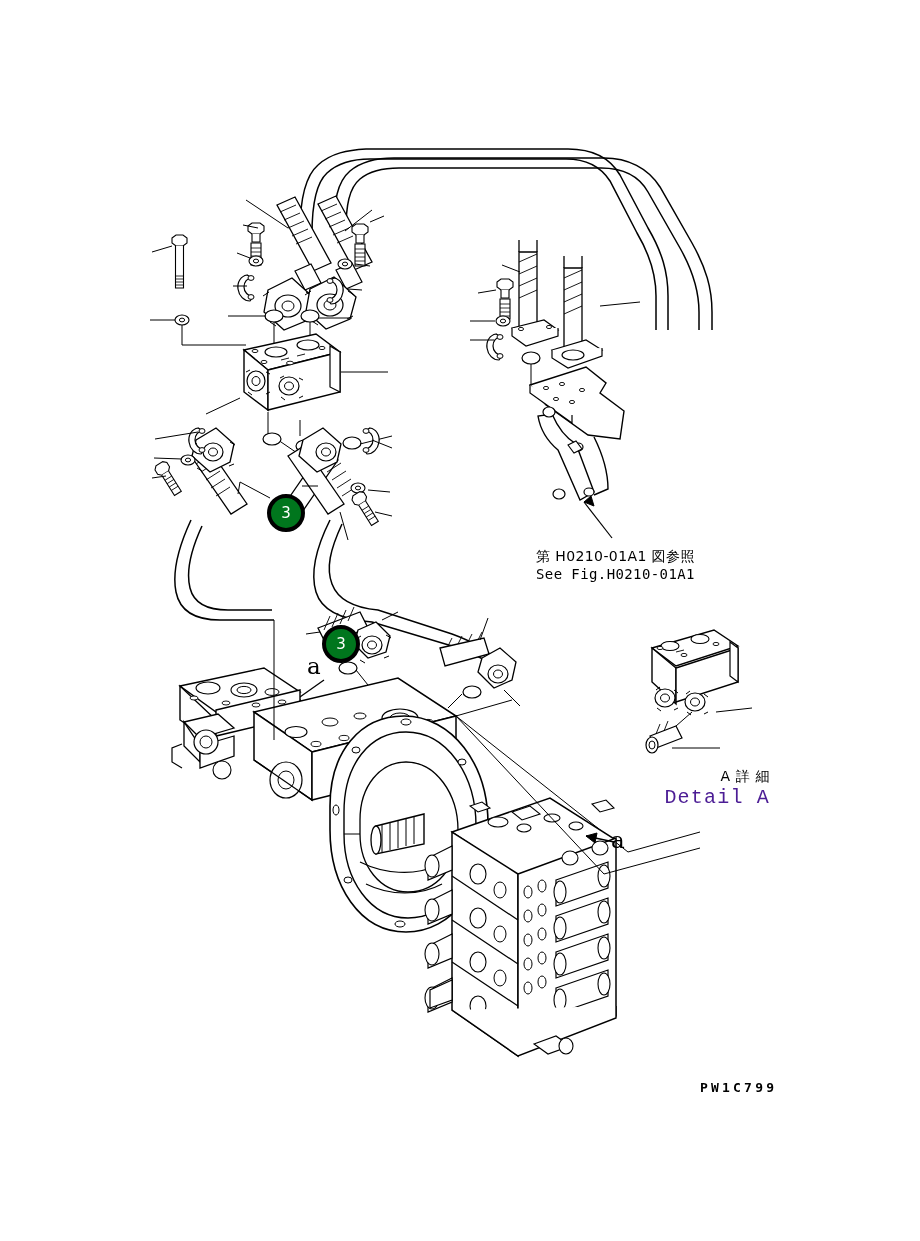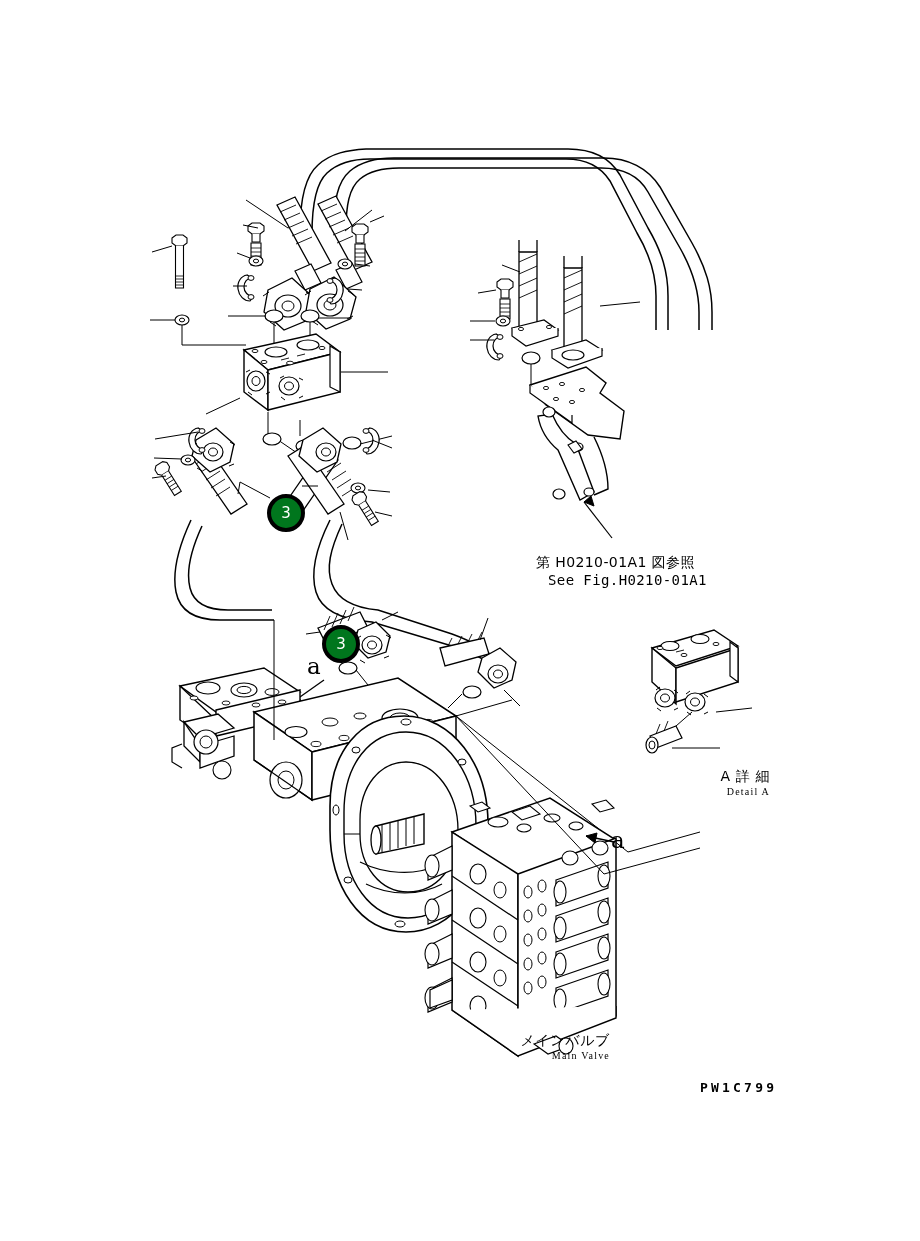--- a/index.html
+++ b/index.html
@@ -47,46 +47,44 @@
     text-align: right;
   }
   .caption .jp {
     font-family: "DejaVu Sans", sans-serif;
     font-size: 14px;
     letter-spacing: 0.6px;
     display: block;
     color: #000;
   }
   .caption .en {
-    font-family: Liberation Serif, serif;
-    font-size: 10px;
+    font-family: Liberation Mono, monospace;
+    font-size: 20px;
     letter-spacing: 1.2px;
     display: block;
-    color: #000000;
+    color: #4c1d95;
   }
   .ref-note {
     position: absolute;
   }
   .ref-note .jp {
     font-family: "DejaVu Sans", sans-serif;
     font-size: 14px;
     letter-spacing: 0.4px;
     display: block;
     color: #000;
     white-space: pre;
-    margin-top: 6px;
   }
   .ref-note .en {
     font-family: "DejaVu Sans Mono", monospace;
     font-size: 14px;
     letter-spacing: 0.4px;
     display: block;
     color: #000;
     white-space: pre;
-    margin-left: 12px;
   }
   .marker {
     position: absolute;
     width: 38px;
     height: 38px;
     border-radius: 50%;
     border: 4px solid #000000;
     display: flex;
     align-items: center;
     justify-content: center;
@@ -633,24 +631,20 @@
   </div>
 
   <div class="lbl lbl-callout-a" id="sect-0" style="left: 307px; top: 653px;">a</div>
   <div class="lbl lbl-callout-a" id="sect-1" style="left: 611px; top: 827px;">a</div>
 
   <div class="ref-note" id="refnote" style="left: 536px; top: 548px;">
     <span class="jp">第 H0210-01A1 図参照</span>
     <span class="en">See Fig.H0210-01A1</span>
   </div>
 
-  <div class="caption" id="cap-1" style="left: 470px; top: 1032px; width: 140px;">
-    <span class="jp">メインバルブ</span>
-    <span class="en">Main Valve</span>
-  </div>
   <div class="caption" id="cap-2" style="left: 640px; top: 768px; width: 130px;">
     <span class="jp">A 詳 細</span>
     <span class="en">Detail A</span>
   </div>
 
   <div class="lbl lbl-code" id="code" style="left: 700px; top: 1080px;">PW1C799</div>
 
 </div>
 
 </body></html>

